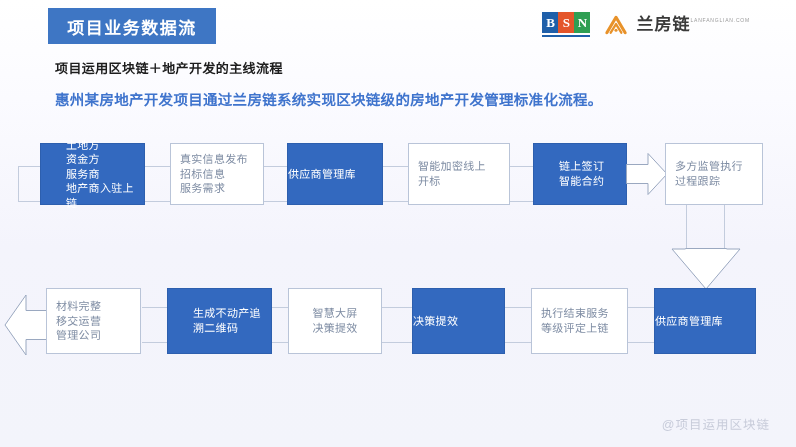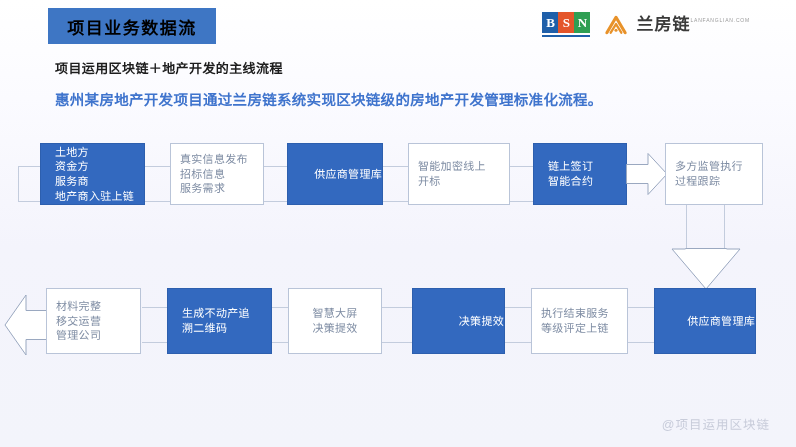--- a/index.html
+++ b/index.html
@@ -17,21 +17,21 @@
     overflow:hidden;
   }
   
   .title-badge{
     position:absolute;left:48px;top:8px;
     width:168px;height:36px;
     background:#3e76c4;
     display:flex;align-items:center;justify-content:center;
   }
   .title-badge span{
-    color:#000000;font-size:17px;font-weight:bold;letter-spacing:1.5px;
+    color:#ffffff;font-size:17px;font-weight:bold;letter-spacing:1.5px;
   }
   .logos{
     position:absolute;right:46px;top:12px;
     display:flex;align-items:center;gap:13px;
   }
   .bsn{display:flex;align-items:flex-end;flex-direction:column;}
   .bsn-row{display:flex;}
   .bsn-sq{
     width:16px;height:21px;
     display:flex;align-items:center;justify-content:center;
@@ -59,23 +59,23 @@
   
   .node{
     position:absolute;
     box-sizing:border-box;
     display:flex;align-items:center;
     font-size:11px;line-height:1.32;letter-spacing:.3px;
   }
   .node .lbl{width:100%;}
   .node.blue{
     background:#3369bf;border:1px solid #2d5fae;color:#ffffff;
-    padding-left:14px;
-  }
-  .node.blue.centered{justify-content:center;padding-left:16px;text-align:right;}
+    padding-left:25px;
+  }
+  .node.blue.centered{justify-content:center;padding-left:0;text-align:left;}
   .node.white{
     background:#ffffff;border:1px solid #b9c4d8;color:#7f8da4;
     padding-left:9px;
   }
   .node.white.centered{justify-content:center;padding-left:0;text-align:center;}
 
   
   .conn{position:absolute;}
   .conn i{position:absolute;display:block;background:#c3ccdd;}
   .conn.h i{height:1px;left:0;right:0;}

